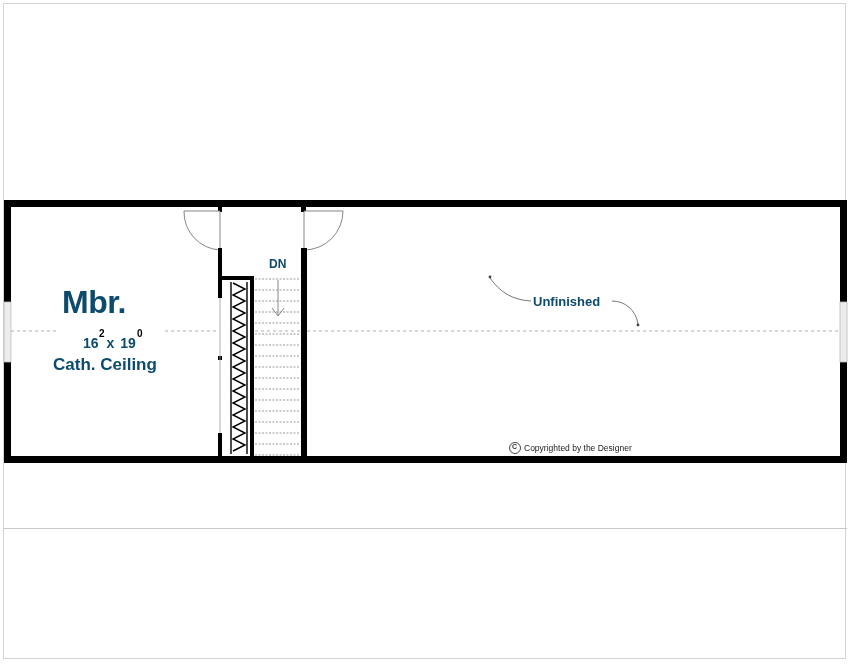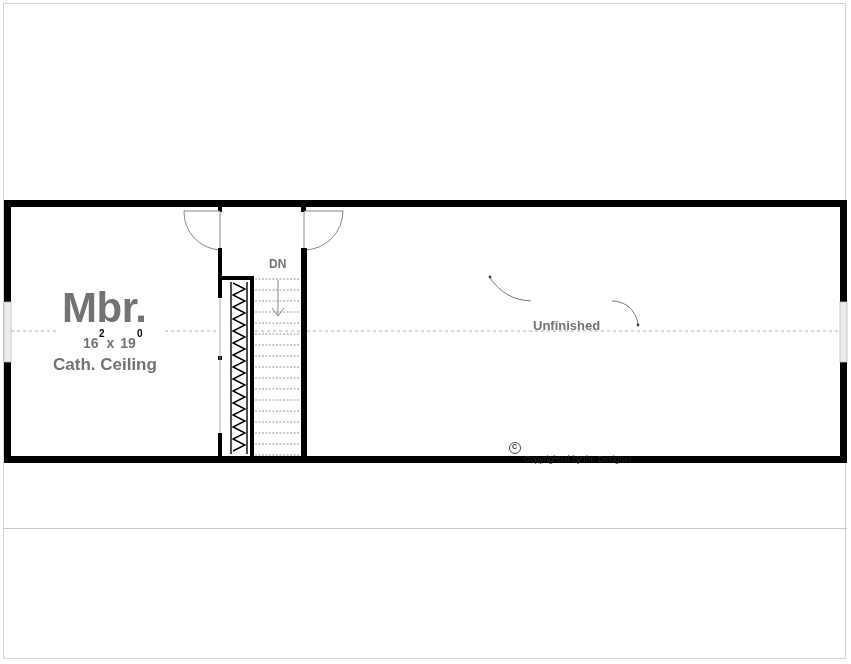--- a/index.html
+++ b/index.html
@@ -1,27 +1,27 @@
 <!DOCTYPE html>
 <html><head>
   <meta charset="utf-8">
   <style>
     html, body { margin: 0; padding: 0; background: #ffffff; }
     body { width: 851px; height: 664px; position: relative; overflow: hidden; font-family: "Liberation Sans", sans-serif; }
     .frame { position: absolute; left: 3px; top: 3px; width: 843px; height: 656px; border: 1px solid #d4d4d4; box-sizing: border-box; background: #fff; }
     .band-line { position: absolute; left: 3px; width: 844px; height: 1px; background: #c8c8c8; }
     svg.plan { position: absolute; left: 0; top: 0; }
-    .lbl { position: absolute; color: #737373; white-space: nowrap; }
-    .mbr { left: 62px; top: 284px; font-size: 42px; font-weight: bold; letter-spacing: -0.5px; }
+    .lbl { position: absolute; color: #0c4a6e; white-space: nowrap; }
+    .mbr { left: 62px; top: 284px; font-size: 32px; font-weight: bold; letter-spacing: -0.5px; }
     .dims { left: 83px; top: 335px; font-size: 14px; font-weight: bold; text-align: right; }
     .sup { position: absolute; font-size: 10px; font-weight: bold; }
     .ceil { left: 53px; top: 355px; font-size: 17px; font-weight: bold; }
     .dn { left: 269px; top: 257px; font-size: 12px; font-weight: bold; }
-    .unf { left: 533px; top: 294px; font-size: 13px; font-weight: bold; margin-top: 24px; }
-    .copy { left: 524px; top: 454px; font-size: 8.5px; color: #222; }
+    .unf { left: 533px; top: 294px; font-size: 13px; font-weight: bold; }
+    .copy { left: 524px; top: 443px; font-size: 8.5px; color: #222; }
   </style>
 </head>
 <body>
 
 <div class="frame"></div>
 <div class="band-line" style="top:528px;"></div>
 
 <svg class="plan" width="851" height="664" viewBox="0 0 851 664">
 
   <g fill="#000">

